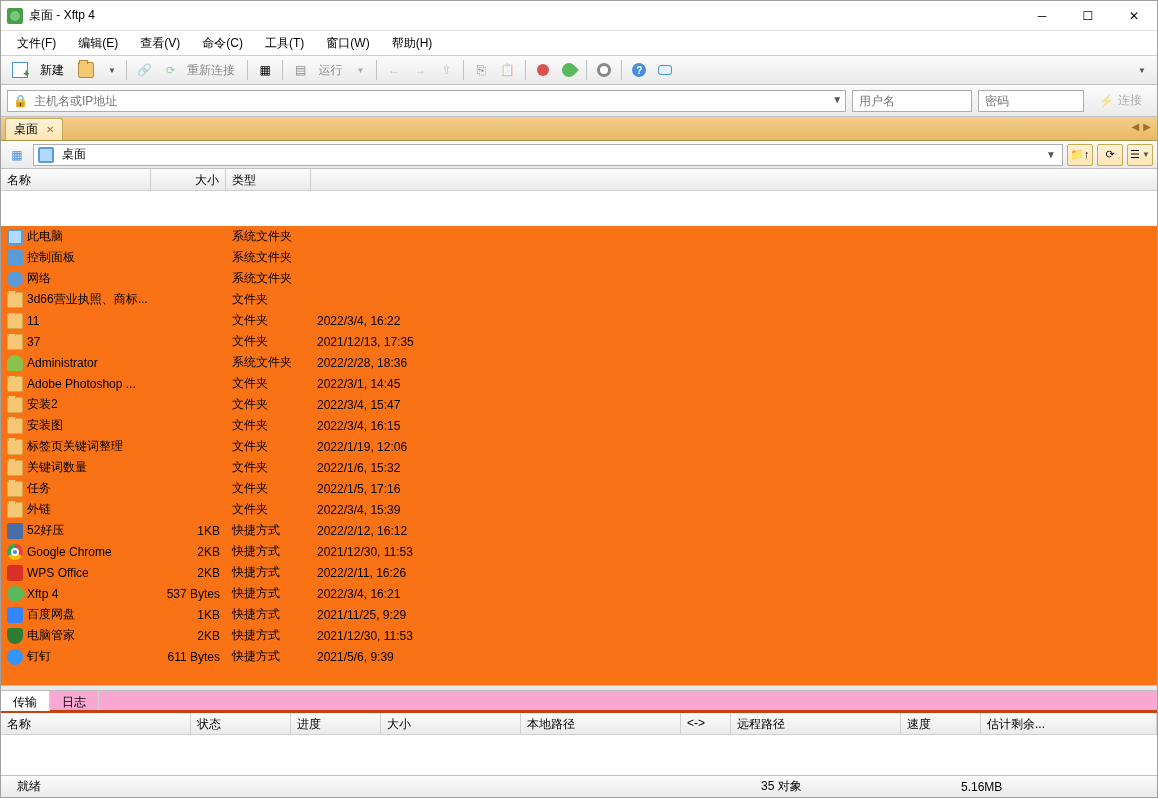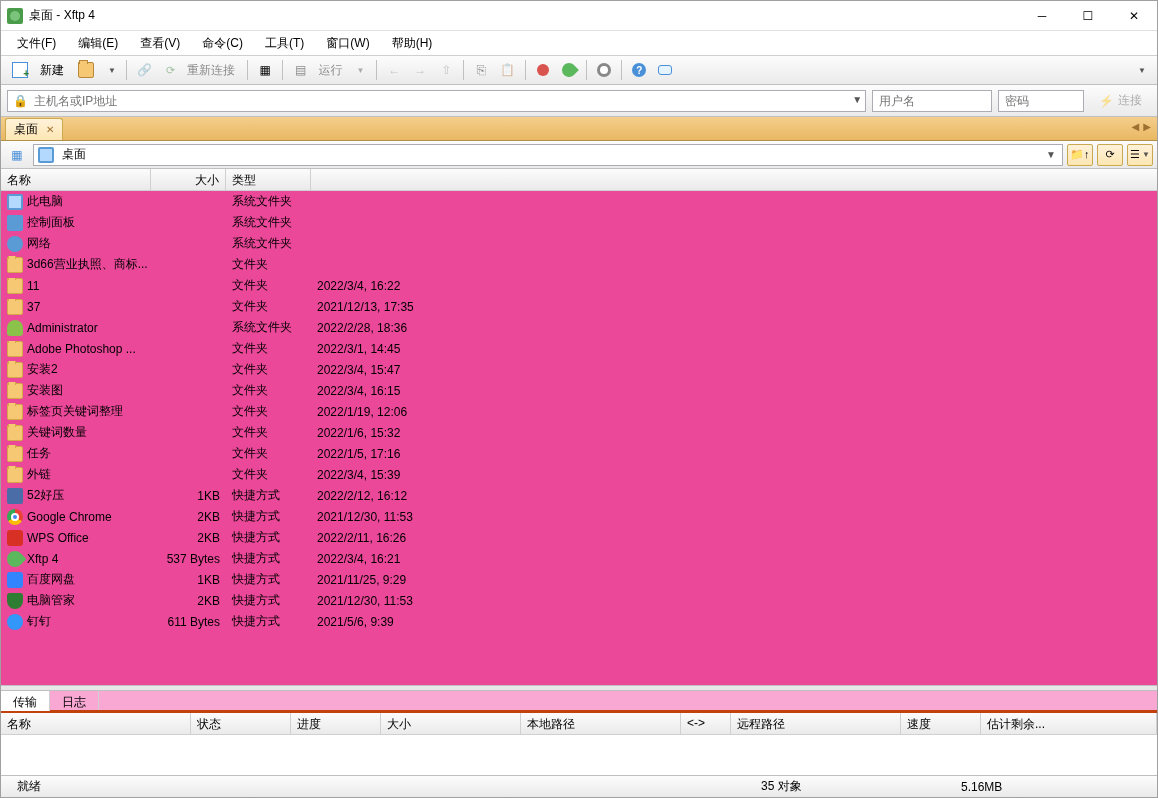--- a/index.html
+++ b/index.html
@@ -43,21 +43,21 @@
 .tab .close { color:#a07030; font-size:10px; }
 .tabstrip .nav { position:absolute; right:6px; top:4px; display:flex; gap:4px; color:#a07030; font-size:10px; }
 .ws-toolbar { height: 28px; background: linear-gradient(#fcfcfc,#eaeaea); border-bottom:1px solid #c0c0c0; display:flex; align-items:center; padding:0 4px; gap:4px; }
 .ws-toolbar .path-wrap { flex:1; display:flex; align-items:center; border:1px solid #abadb3; height:22px; background:#fff; }
 .ws-toolbar .path-wrap .pfic { width:16px;height:16px; margin:0 4px; }
 .ws-toolbar .path-wrap input { border:none; flex:1; height:20px; padding:0 4px; font-size:12px; outline:none; }
 .ws-toolbar .path-wrap .dd { padding:0 6px; color:#555; font-size:10px; }
 .ws-toolbar .rbtn { width:26px; height:22px; display:flex; align-items:center; justify-content:center; border:1px solid #c9a94f; background:linear-gradient(#fff2d9,#fde6b3); border-radius:2px; font-size:11px; }
 .listheader { height: 22px; background: linear-gradient(#fcfcfc,#eaeaea); border-bottom:1px solid #d0d0d0; display:flex; }
 .listheader .col { border-right:1px solid #d0d0d0; padding:3px 6px; font-size:12px; overflow:hidden; white-space:nowrap; }
-.filelist { flex:1; overflow-y:auto; overflow-x:hidden; background:#ec4899; position:relative; }
+.filelist { flex:1; overflow-y:auto; overflow-x:hidden; background:#f97316; position:relative;margin-top:35px; }
 .row { display:flex; height:21px; align-items:center; }
 .cell { padding:0 6px; overflow:hidden; white-space:nowrap; text-overflow:ellipsis; font-size:12px; }
 .fic { width:16px; height:16px; margin-right:4px; flex:none; display:inline-block; vertical-align:middle; }
 .fic-computer { background:#5a9bd5; border-radius:2px; position:relative; }
 .fic-computer::after{content:"";position:absolute;inset:2px;background:#b3d9ff;}
 .fic-panel { background:#5a9bd5; border-radius:2px; }
 .fic-network { background:#5a9bd5; border-radius:50%; }
 .fic-folder { background:#f7c873; border:1px solid #d4a849; border-radius:0 2px 2px 2px; position:relative; }
 .fic-folder::before { content:""; position:absolute; top:-3px; left:0; width:6px; height:3px; background:#f7c873; border:1px solid #d4a849; border-bottom:none; }
 .fic-user { background:#8bc34a; border-radius:50% 50% 20% 20%; }
@@ -174,21 +174,21 @@
       </div>
   </div>
 
   <div class="connbar">
     <div class="host-wrap">
       <span class="lock-ic">🔒</span>
       <input type="text" placeholder="主机名或IP地址" style="">
       <span class="dropdown-arrow">▼</span>
     </div>
     <input type="text" style="width: 120px;" placeholder="用户名">
-    <input type="password" style="width: 86px;" placeholder="密码">
+    <input type="password" style="width: 106px;" placeholder="密码">
     <div class="connbtn disabled">
         <span>⚡</span>
         <span>连接</span>
       </div>
   </div>
 
   <div class="tabstrip">
     <div class="tab">
       <span>桌面</span>
       <span class="close">✕</span>

